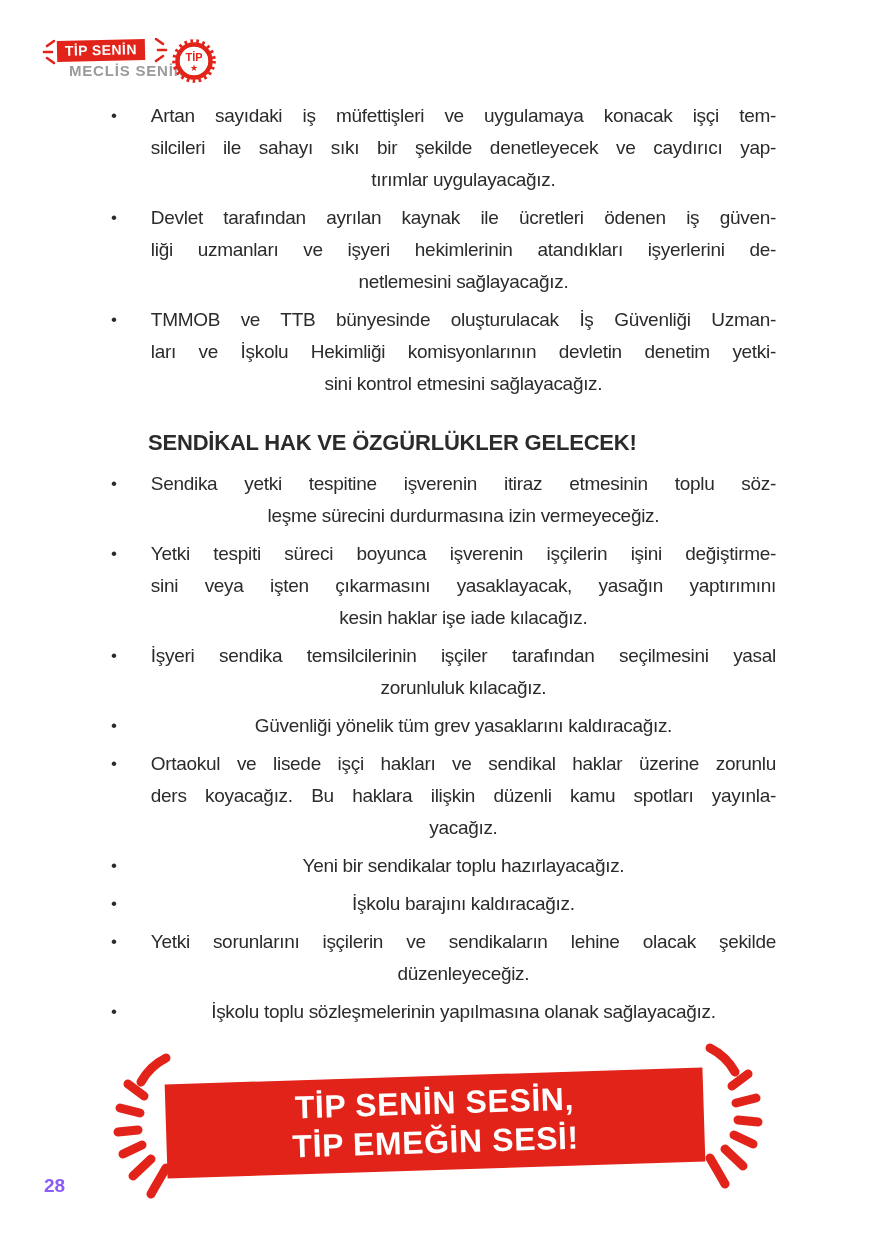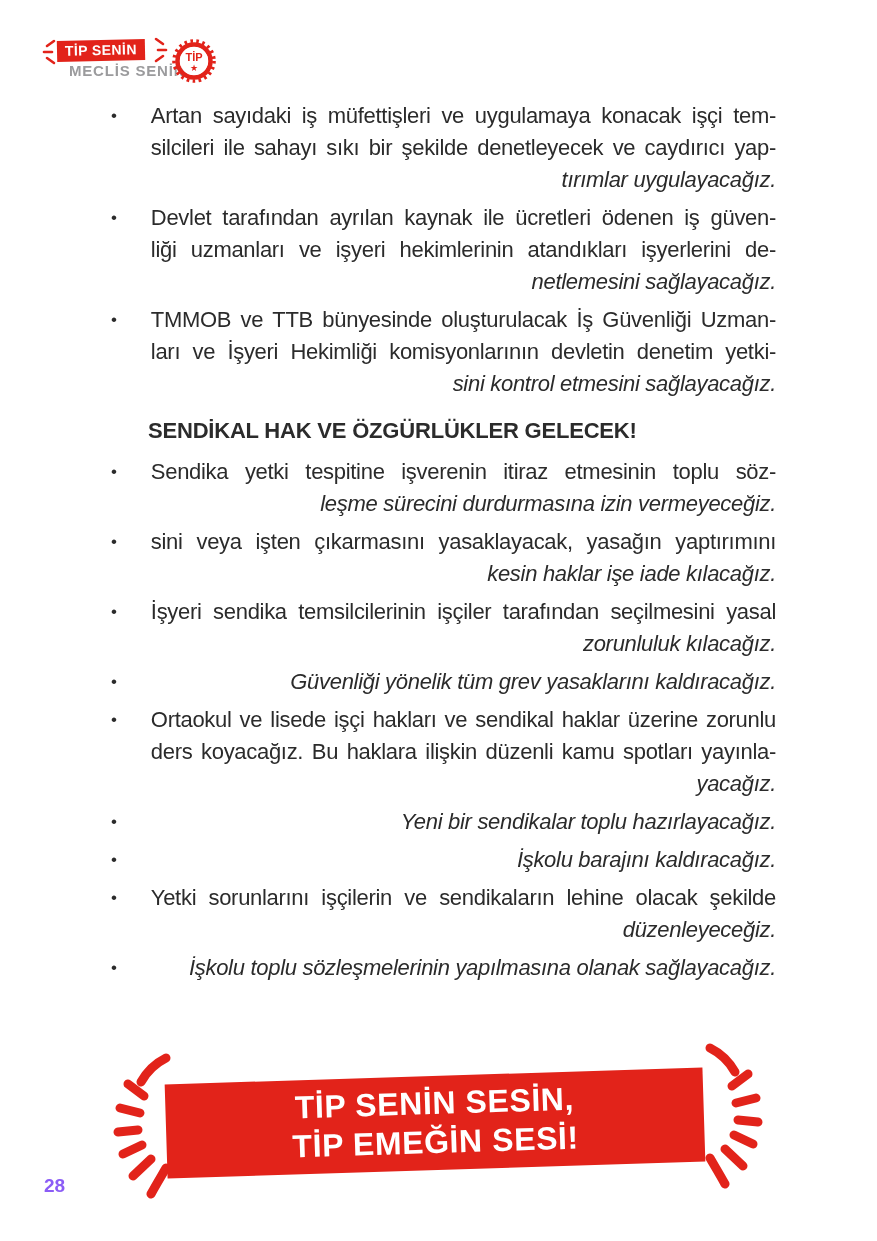--- a/index.html
+++ b/index.html
@@ -21,25 +21,25 @@
   }
   .logo-burst { position:absolute; }
   .logo-burst.l { left:-6px; top:0px; }
   .logo-burst.r { left:104px; top:-2px; transform:scale(-1,1); }
   .emblem { position:absolute; left:124px; top:1px; }
 
   
   .content { position:absolute; left:108px; top:100px; width:668px; color:#2b2b2b; }
   .bullet { display:flex; margin-bottom:6px; }
   .marker { width:40px; font-size:17px; line-height:32px; padding-left:3px; color:#2b2b2b; }
-  .btext  { width:628px; font-size:22px; line-height:32px; letter-spacing:-0.3px; }
+  .btext  { width:628px; font-size:19px; line-height:32px; letter-spacing:-0.3px; }
   .jl  { display:block; text-align:justify; text-align-last:justify; }
-  .ll  { display:block; text-align:right;font-style:italic; }
+  .ll  { display:block; text-align:center; }
   .heading {
-    margin:16px 0 10px 40px; font-size:22px; font-weight:bold; color:#2b2b2b;
+    margin:28px 0 10px 40px; font-size:22px; font-weight:bold; color:#2b2b2b;
     letter-spacing:-0.2px; line-height:30px;
   }
 
   
   .banner {
     position:absolute; left:166px; top:1076px; width:538px; height:94px;
     background:#e2231a; transform:rotate(-1.8deg);
     display:flex; flex-direction:column; justify-content:center; align-items:center;
   }
   .banner-line {
@@ -100,38 +100,39 @@
         <span class="jl">Devlet tarafından ayrılan kaynak ile ücretleri ödenen iş güven-</span>
         <span class="jl">liği uzmanları ve işyeri hekimlerinin atandıkları işyerlerini de-</span>
         <span class="ll">netlemesini sağlayacağız.</span>
       </div>
     </div>
 
     <div class="bullet">
       <span class="marker">•</span>
       <div class="btext">
         <span class="jl">TMMOB ve TTB bünyesinde oluşturulacak İş Güvenliği Uzman-</span>
-        <span class="jl">ları ve İşyeri Hekimliği komisyonlarının devletin denetim yetki-</span>
+        <span class="jl">ları ve İşkolu Hekimliği komisyonlarının devletin denetim yetki-</span>
         <span class="ll">sini kontrol etmesini sağlayacağız.</span>
       </div>
     </div>
 
     <h2 class="heading">SENDİKAL HAK VE ÖZGÜRLÜKLER GELECEK!</h2>
 
     <div class="bullet">
       <span class="marker">•</span>
       <div class="btext">
         <span class="jl">Sendika yetki tespitine işverenin itiraz etmesinin toplu söz-</span>
         <span class="ll">leşme sürecini durdurmasına izin vermeyeceğiz.</span>
       </div>
     </div>
 
     <div class="bullet">
       <span class="marker">•</span>
       <div class="btext">
+        <span class="jl">Yetki tespiti süreci boyunca işverenin işçilerin işini değiştirme-</span>
         <span class="jl">sini veya işten çıkarmasını yasaklayacak, yasağın yaptırımını</span>
         <span class="ll">kesin haklar işe iade kılacağız.</span>
       </div>
     </div>
 
     <div class="bullet">
       <span class="marker">•</span>
       <div class="btext">
         <span class="jl">İşyeri sendika temsilcilerinin işçiler tarafından seçilmesini yasal</span>
         <span class="ll">zorunluluk kılacağız.</span>

